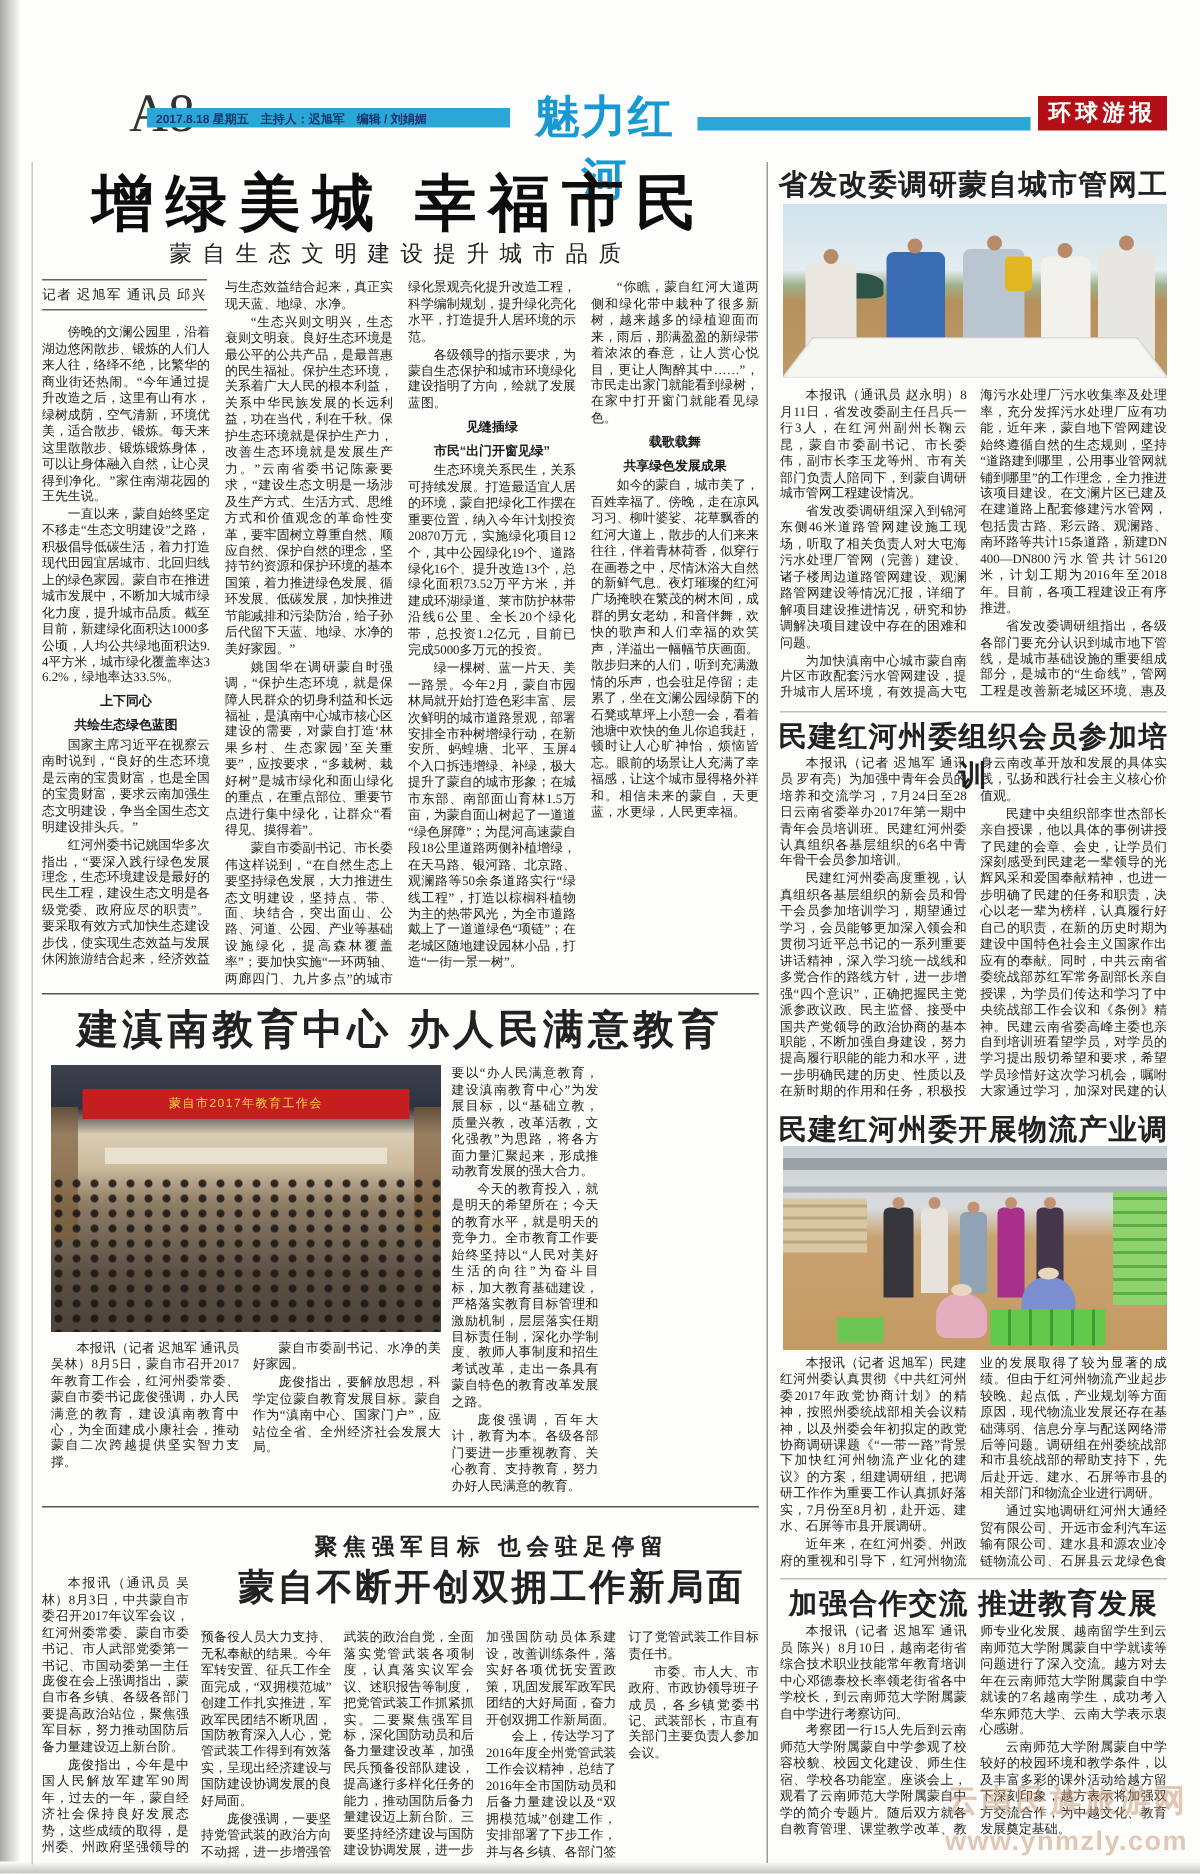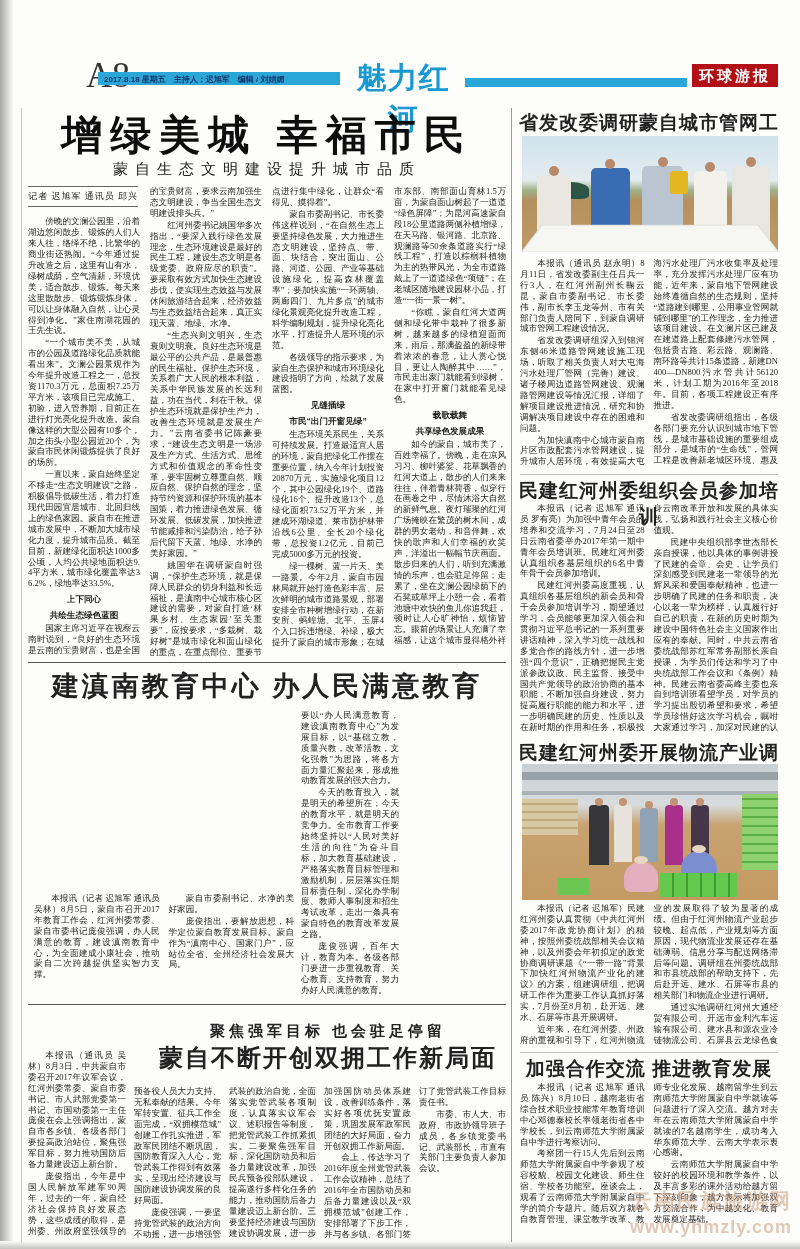--- a/index.html
+++ b/index.html
@@ -137,21 +137,20 @@
   <div class="hbar2"></div>
   <div class="masthead">环球游报</div>
 
   <div class="vrule"></div>
 
   <div class="main-hl">增绿美城  幸福市民</div>
   <div class="main-sub">蒙自生态文明建设提升城市品质</div>
   <div class="main-body flow">
     <div class="byline-box">记者 迟旭军 通讯员 邱兴</div>
   <div class="para p">傍晚的文澜公园里，沿着湖边悠闲散步、锻炼的人们人来人往，络绎不绝，比繁华的商业街还热闹。“今年通过提升改造之后，这里有山有水，绿树成荫，空气清新，环境优美，适合散步、锻炼。每天来这里散散步、锻炼锻炼身体，可以让身体融入自然，让心灵得到净化。”家住南湖花园的王先生说。</div>
-      <div class="para p">“一个城市美不美，从城市的公园及道路绿化品质就能看出来”。文澜公园景观作为今年提升改造工程之一，总投资1170.3万元，总面积7.25万平方米，该项目已完成施工、初验，进入管养期，目前正在进行灯光亮化提升改造。蒙自像这样的大型公园有10多个，加之街头小型公园近20个，为蒙自市民休闲锻炼提供了良好的场所。</div>
       <div class="para p">一直以来，蒙自始终坚定不移走“生态文明建设”之路，积极倡导低碳生活，着力打造现代田园宜居城市、北回归线上的绿色家园。蒙自市在推进城市发展中，不断加大城市绿化力度，提升城市品质。截至目前，新建绿化面积达1000多公顷，人均公共绿地面积达9.4平方米，城市绿化覆盖率达36.2%，绿地率达33.5%。</div>
       <div class="para h">上下同心</div>
       <div class="para h">共绘生态绿色蓝图</div>
       <div class="para p">国家主席习近平在视察云南时说到，“良好的生态环境是云南的宝贵财富，也是全国的宝贵财富，要求云南加强生态文明建设，争当全国生态文明建设排头兵。”</div>
       <div class="para p">红河州委书记姚国华多次指出，“要深入践行绿色发展理念，生态环境建设是最好的民生工程，建设生态文明是各级党委、政府应尽的职责”。要采取有效方式加快生态建设步伐，使实现生态效益与发展休闲旅游结合起来，经济效益与生态效益结合起来，真正实现天蓝、地绿、水净。</div>
       <div class="para p">“生态兴则文明兴，生态衰则文明衰。良好生态环境是最公平的公共产品，是最普惠的民生福祉。保护生态环境，关系着广大人民的根本利益，关系中华民族发展的长远利益，功在当代，利在千秋。保护生态环境就是保护生产力，改善生态环境就是发展生产力。”云南省委书记陈豪要求，“建设生态文明是一场涉及生产方式、生活方式、思维方式和价值观念的革命性变革，要牢固树立尊重自然、顺应自然、保护自然的理念，坚持节约资源和保护环境的基本国策，着力推进绿色发展、循环发展、低碳发展，加快推进节能减排和污染防治，给子孙后代留下天蓝、地绿、水净的美好家园。”</div>
       <div class="para p">姚国华在调研蒙自时强调，“保护生态环境，就是保障人民群众的切身利益和长远福祉，是滇南中心城市核心区建设的需要，对蒙自打造‘林果乡村、生态家园’至关重要”，应按要求，“多栽树、栽好树”是城市绿化和面山绿化的重点，在重点部位、重要节点进行集中绿化，让群众“看得见、摸得着”。</div>
       <div class="para p">蒙自市委副书记、市长委伟这样说到，“在自然生态上要坚持绿色发展，大力推进生态文明建设，坚持点、带、面、块结合，突出面山、公路、河道、公园、产业等基础设施绿化，提高森林覆盖率”；要加快实施“一环两轴、两廊四门、九片多点”的城市绿化景观亮化提升改造工程，科学编制规划，提升绿化亮化水平，打造提升人居环境的示范。</div>
       <div class="para p">各级领导的指示要求，为蒙自生态保护和城市环境绿化建设指明了方向，绘就了发展蓝图。</div>
       <div class="para h">见缝插绿</div>
@@ -160,20 +159,27 @@
       <div class="para p">绿一棵树、蓝一片天、美一路景。今年2月，蒙自市园林局就开始打造色彩丰富、层次鲜明的城市道路景观，部署安排全市种树增绿行动，在新安所、蚂蝗塘、北平、玉屏4个入口拆违增绿、补绿，极大提升了蒙自的城市形象；在城市东部、南部面山育林1.5万亩，为蒙自面山树起了一道道“绿色屏障”；为昆河高速蒙自段18公里道路两侧补植增绿，在天马路、银河路、北京路、观澜路等50余条道路实行“绿线工程”，打造以棕榈科植物为主的热带风光，为全市道路戴上了一道道绿色“项链”；在老城区随地建设园林小品，打造“一街一景一树”。</div>
       <div class="para p">“你瞧，蒙自红河大道两侧和绿化带中栽种了很多新树，越来越多的绿植迎面而来，雨后，那满盈盈的新绿带着浓浓的春意，让人赏心悦目，更让人陶醉其中……”，市民走出家门就能看到绿树，在家中打开窗门就能看见绿色。</div>
       <div class="para h">载歌载舞</div>
       <div class="para h">共享绿色发展成果</div>
       <div class="para p">如今的蒙自，城市美了，百姓幸福了。傍晚，走在凉风习习、柳叶婆娑、花草飘香的红河大道上，散步的人们来来往往，伴着青林荷香，似穿行在画卷之中，尽情沐浴大自然的新鲜气息。夜灯璀璨的红河广场掩映在繁茂的树木间，成群的男女老幼，和音伴舞，欢快的歌声和人们幸福的欢笑声，洋溢出一幅幅节庆画面。散步归来的人们，听到充满激情的乐声，也会驻足停留；走累了，坐在文澜公园绿荫下的石凳或草坪上小憩一会，看着池塘中欢快的鱼儿你追我赶，顿时让人心旷神怡，烦恼皆忘。眼前的场景让人充满了幸福感，让这个城市显得格外祥和。相信未来的蒙自，天更蓝，水更绿，人民更幸福。</div>
     </div>
 
   <div class="hrule" style="left:28px;top:662px;width:478px;"></div>
 
   <div class="edu-hl">建滇南教育中心  办人民满意教育</div>
+  <div class="edu-photo">
+    <div class="edu-wallL"></div>
+    <div class="edu-wallR"></div>
+    <div class="edu-banner">蒙自市2017年教育工作会</div>
+    <div class="edu-stage"></div>
+    <div class="edu-heads"></div>
+  </div>
   <div class="edu-underphoto flow">
       <div class="para p">本报讯（记者 迟旭军 通讯员 吴林）8月5日，蒙自市召开2017年教育工作会，红河州委常委、蒙自市委书记庞俊强调，办人民满意的教育，建设滇南教育中心，为全面建成小康社会，推动蒙自二次跨越提供坚实智力支撑。</div>
       <div class="para p">蒙自市委副书记、水净的美好家园。</div>
       <div class="para p">庞俊指出，要解放思想，科学定位蒙自教育发展目标。蒙自作为“滇南中心、国家门户”，应站位全省、全州经济社会发展大局。</div>
     </div>
   <div class="edu-right flow">
       <div class="para cont">要以“办人民满意教育，建设滇南教育中心”为发展目标，以“基础立教，质量兴教，改革活教，文化强教”为思路，将各方面力量汇聚起来，形成推动教育发展的强大合力。</div>
       <div class="para p">今天的教育投入，就是明天的希望所在；今天的教育水平，就是明天的竞争力。全市教育工作要始终坚持以“人民对美好生活的向往”为奋斗目标，加大教育基础建设，严格落实教育目标管理和激励机制，层层落实任期目标责任制，深化办学制度、教师人事制度和招生考试改革，走出一条具有蒙自特色的教育改革发展之路。</div>
       <div class="para p">庞俊强调，百年大计，教育为本。各级各部门要进一步重视教育、关心教育、支持教育，努力办好人民满意的教育。</div>
     </div>

